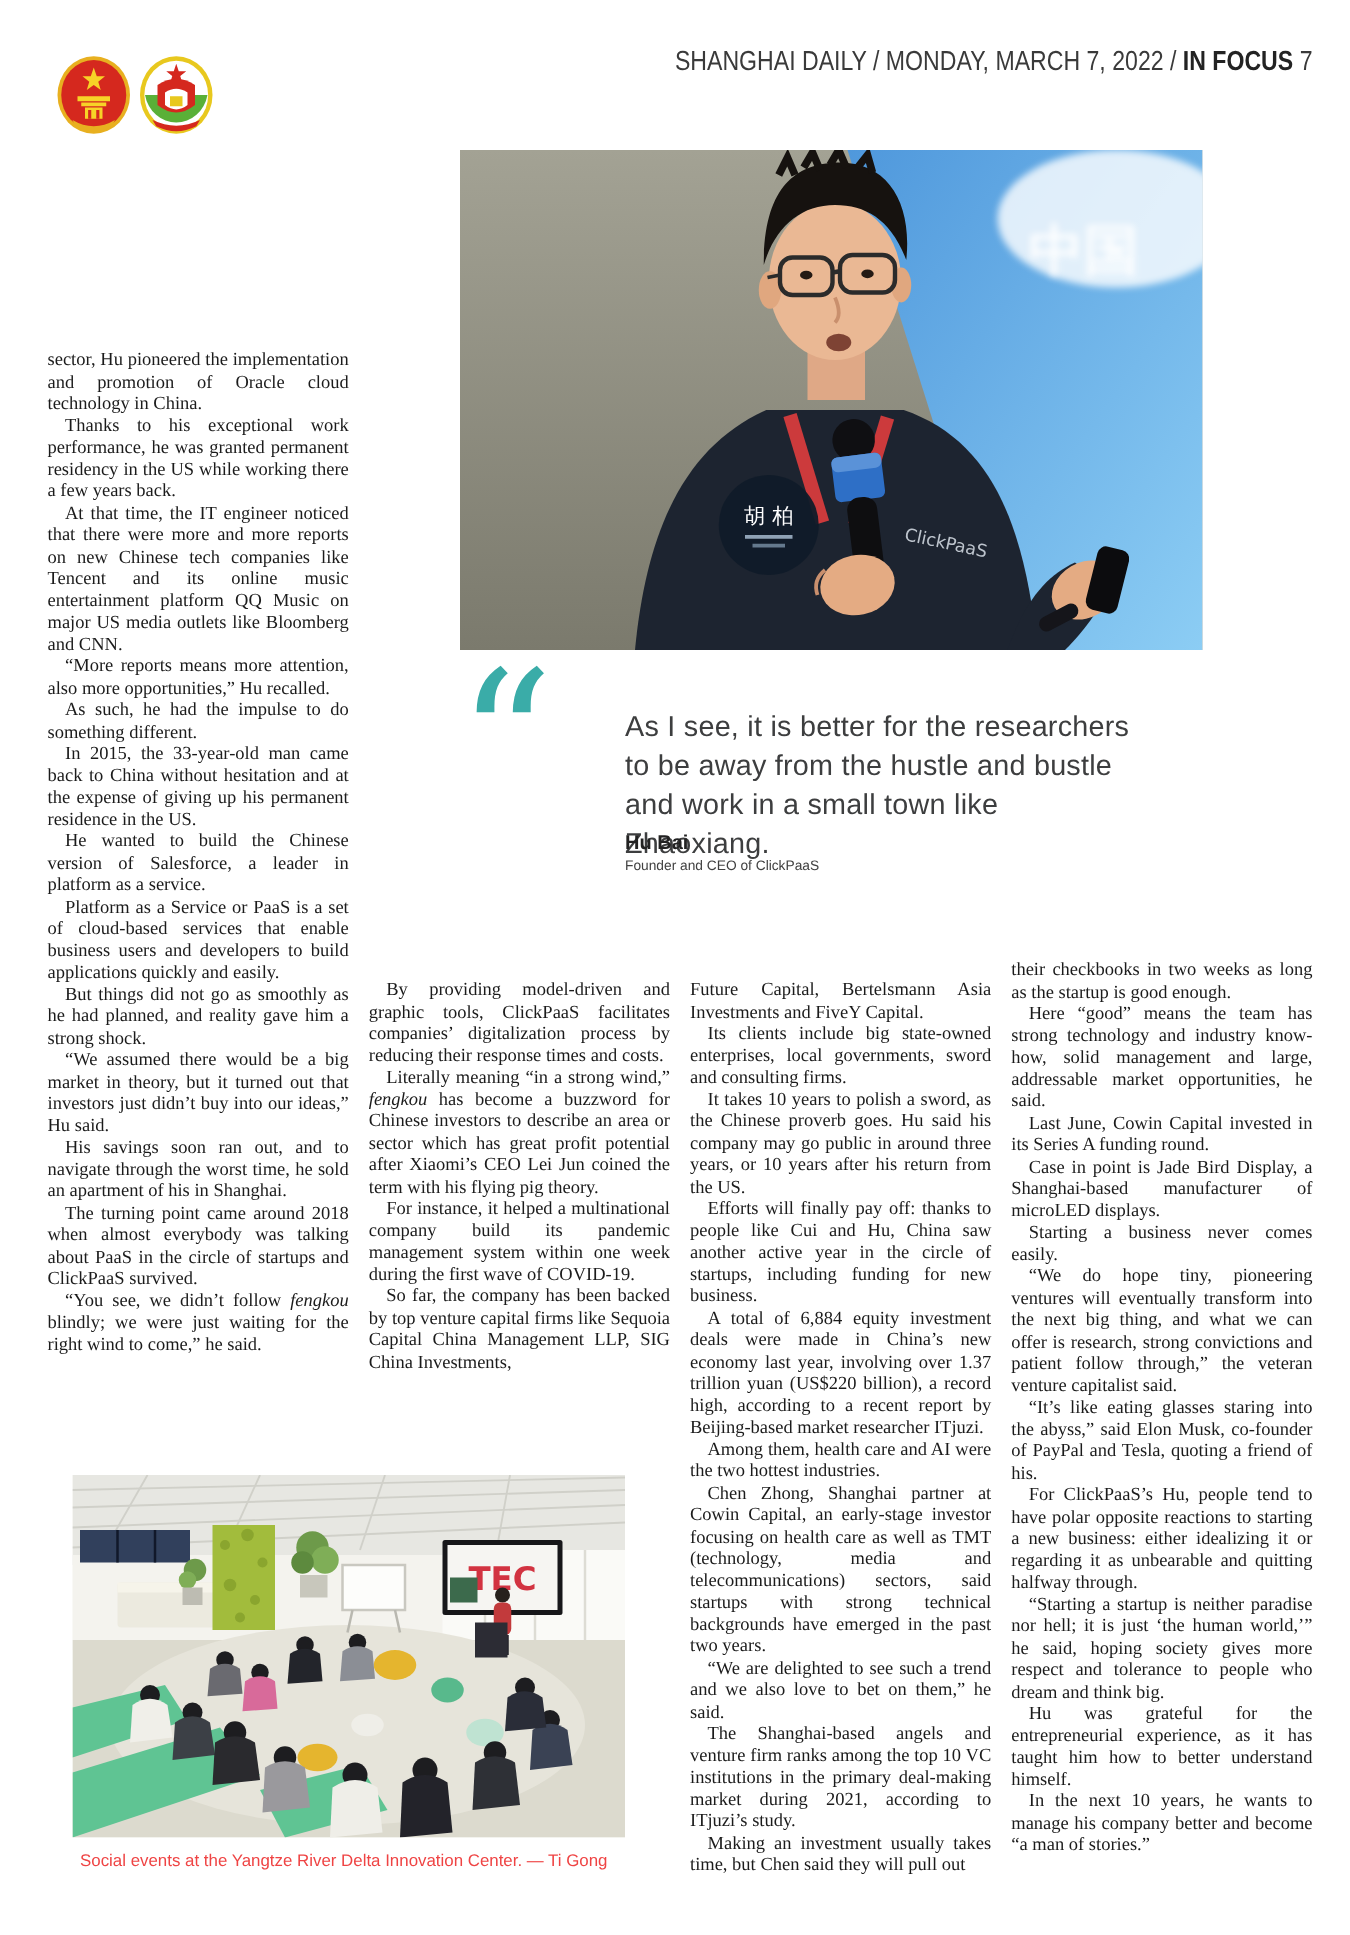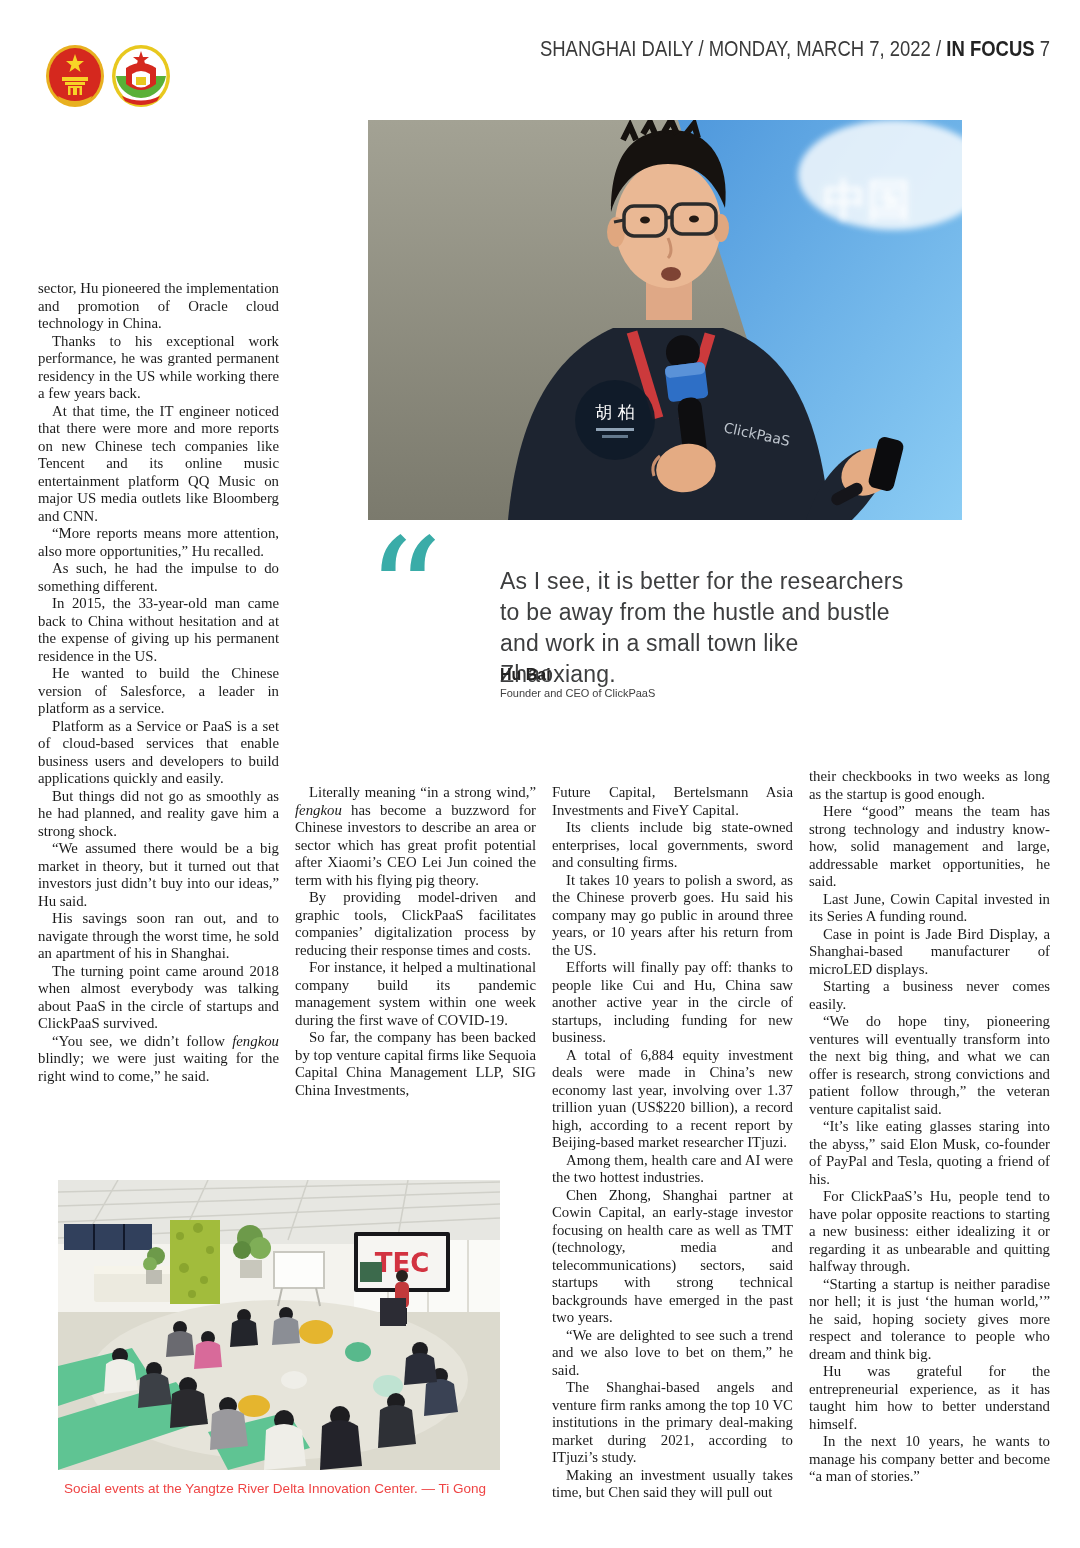--- a/index.html
+++ b/index.html
@@ -153,22 +153,22 @@
       <p>In 2015, the 33-year-old man came back to China without hesitation and at the expense of giving up his permanent residence in the US.</p>
       <p>He wanted to build the Chinese version of Salesforce, a leader in platform as a service.</p>
       <p>Platform as a Service or PaaS is a set of cloud-based services that enable business users and developers to build applications quickly and easily.</p>
       <p>But things did not go as smoothly as he had planned, and reality gave him a strong shock.</p>
       <p>“We assumed there would be a big market in theory, but it turned out that investors just didn’t buy into our ideas,” Hu said.</p>
       <p>His savings soon ran out, and to navigate through the worst time, he sold an apartment of his in Shanghai.</p>
       <p>The turning point came around 2018 when almost everybody was talking about PaaS in the circle of startups and ClickPaaS survived.</p>
       <p>“You see, we didn’t follow <i>fengkou</i> blindly; we were just waiting for the right wind to come,” he said.</p>
     </div>
   <div id="col2" class="col">
+      <p>By providing model-driven and graphic tools, ClickPaaS facilitates companies’ digitalization process by reducing their response times and costs.</p>
       <p>Literally meaning “in a strong wind,” <i>fengkou</i> has become a buzzword for Chinese investors to describe an area or sector which has great profit potential after Xiaomi’s CEO Lei Jun coined the term with his flying pig theory.</p>
-      <p>By providing model-driven and graphic tools, ClickPaaS facilitates companies’ digitalization process by reducing their response times and costs.</p>
       <p>For instance, it helped a multinational company build its pandemic management system within one week during the first wave of COVID-19.</p>
       <p>So far, the company has been backed by top venture capital firms like Sequoia Capital China Management LLP, SIG China Investments,</p>
     </div>
   <div id="col3" class="col">
       <p class="noindent">Future Capital, Bertelsmann Asia Investments and FiveY Capital.</p>
       <p>Its clients include big state-owned enterprises, local governments, sword and consulting firms.</p>
       <p>It takes 10 years to polish a sword, as the Chinese proverb goes. Hu said his company may go public in around three years, or 10 years after his return from the US.</p>
       <p>Efforts will finally pay off: thanks to people like Cui and Hu, China saw another active year in the circle of startups, including funding for new business.</p>
       <p>A total of 6,884 equity investment deals were made in China’s new economy last year, involving over 1.37 trillion yuan (US$220 billion), a record high, according to a recent report by Beijing-based market researcher ITjuzi.</p>
       <p>Among them, health care and AI were the two hottest industries.</p>

